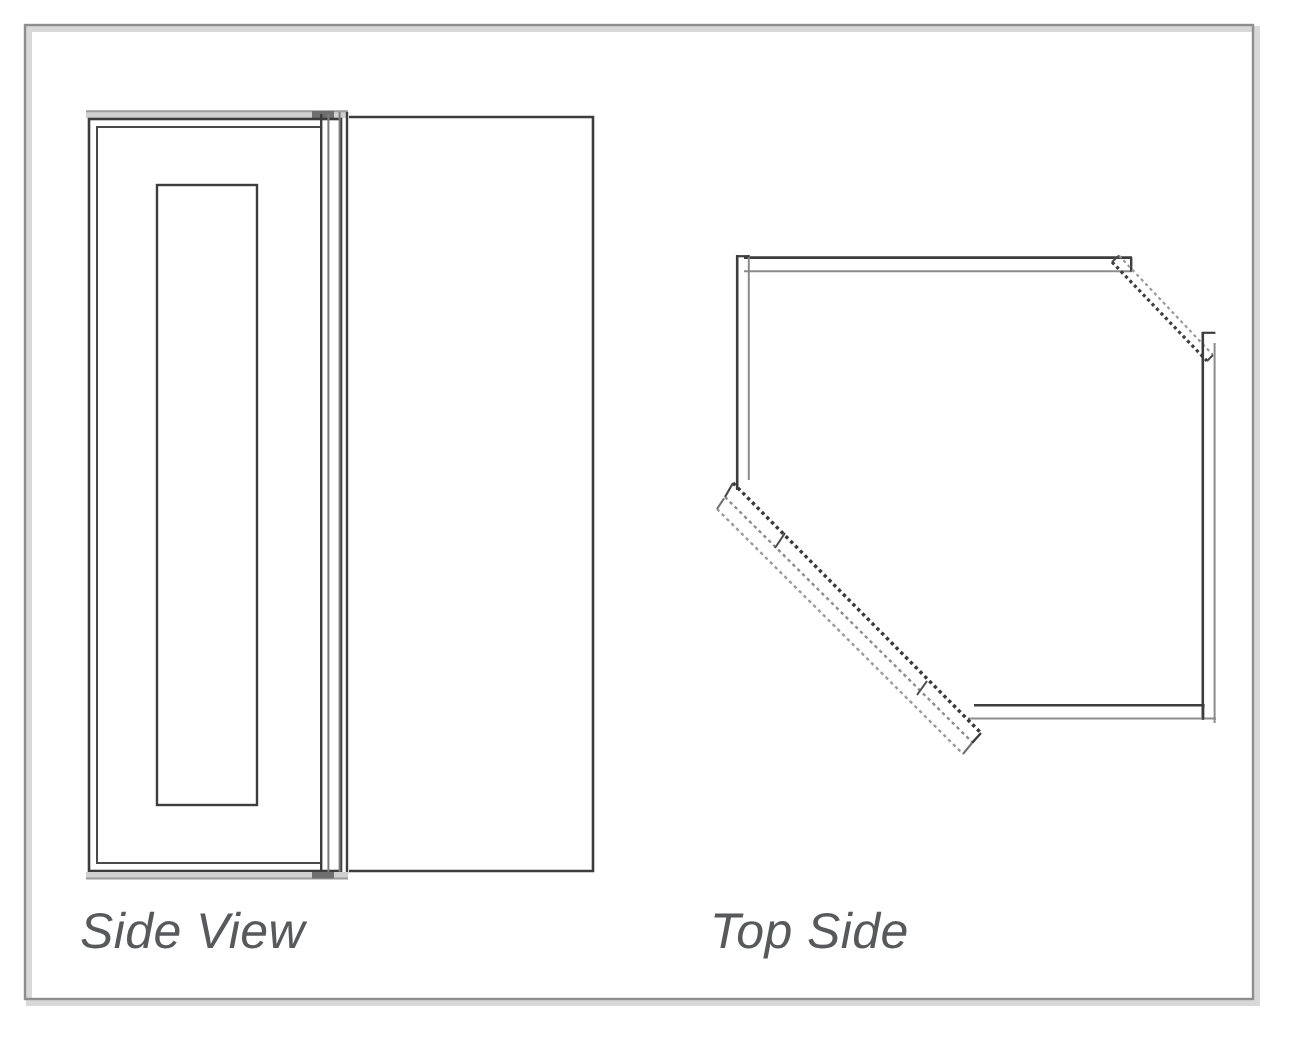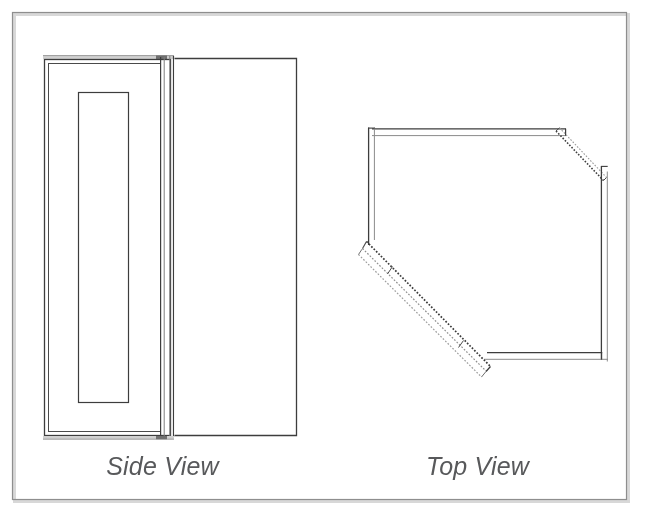--- a/index.html
+++ b/index.html
@@ -27,21 +27,21 @@
   }
   .view-caption {
     position: absolute;
     font-family: "Liberation Sans", sans-serif;
     font-style: italic;
     font-size: 25px;
     font-weight: 400;
     color: #58595b;
     letter-spacing: 0.2px;
     white-space: nowrap;
-    text-align: center;
+    text-align: left;
     user-select: none;
   }
   #caption-side-view {
     left: 40px;
     top: 452px;
     width: 245px;
   }
   #caption-top-view {
     left: 355px;
     top: 452px;
@@ -141,15 +141,15 @@
         <line x1="486.0" y1="371.5" x2="481.5" y2="377" stroke="#6f6f6f" stroke-width="1"></line>
 
         <line x1="463.5" y1="340.5" x2="458.5" y2="347.5" stroke="#4a4a4a" stroke-width="1"></line>
       </g>
 
     </g>
   </svg>
 
   <div class="view-caption" id="caption-side-view">Side View</div>
 
-  <div class="view-caption" id="caption-top-view">Top View</div>
+  <div class="view-caption" id="caption-top-view">Top Side</div>
 
 </div>
 
 </body></html>

